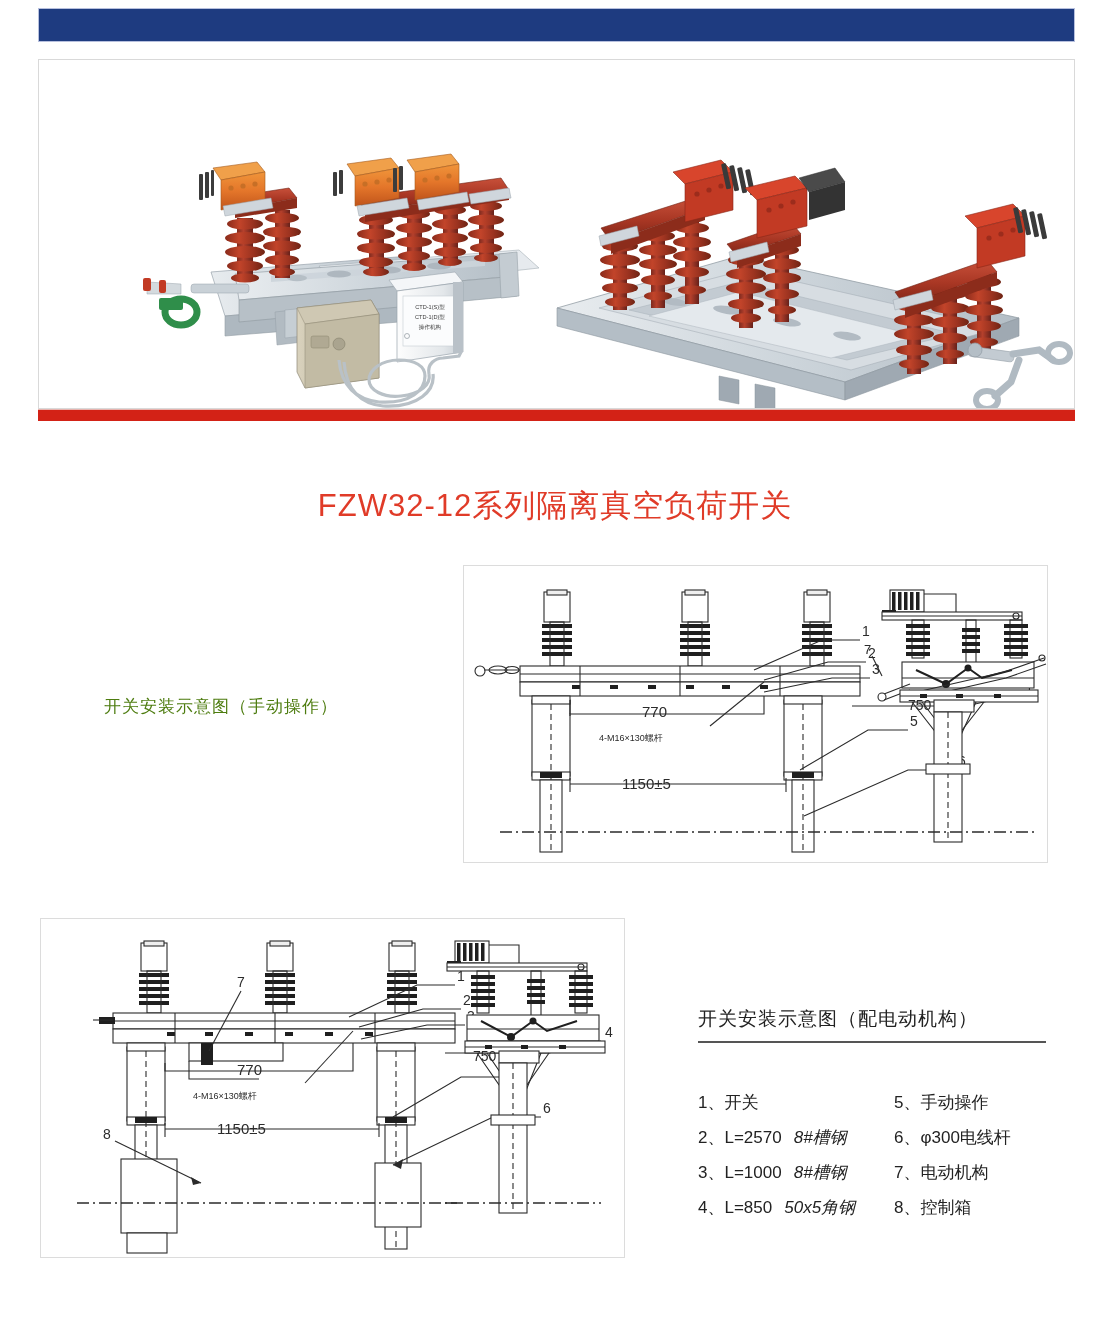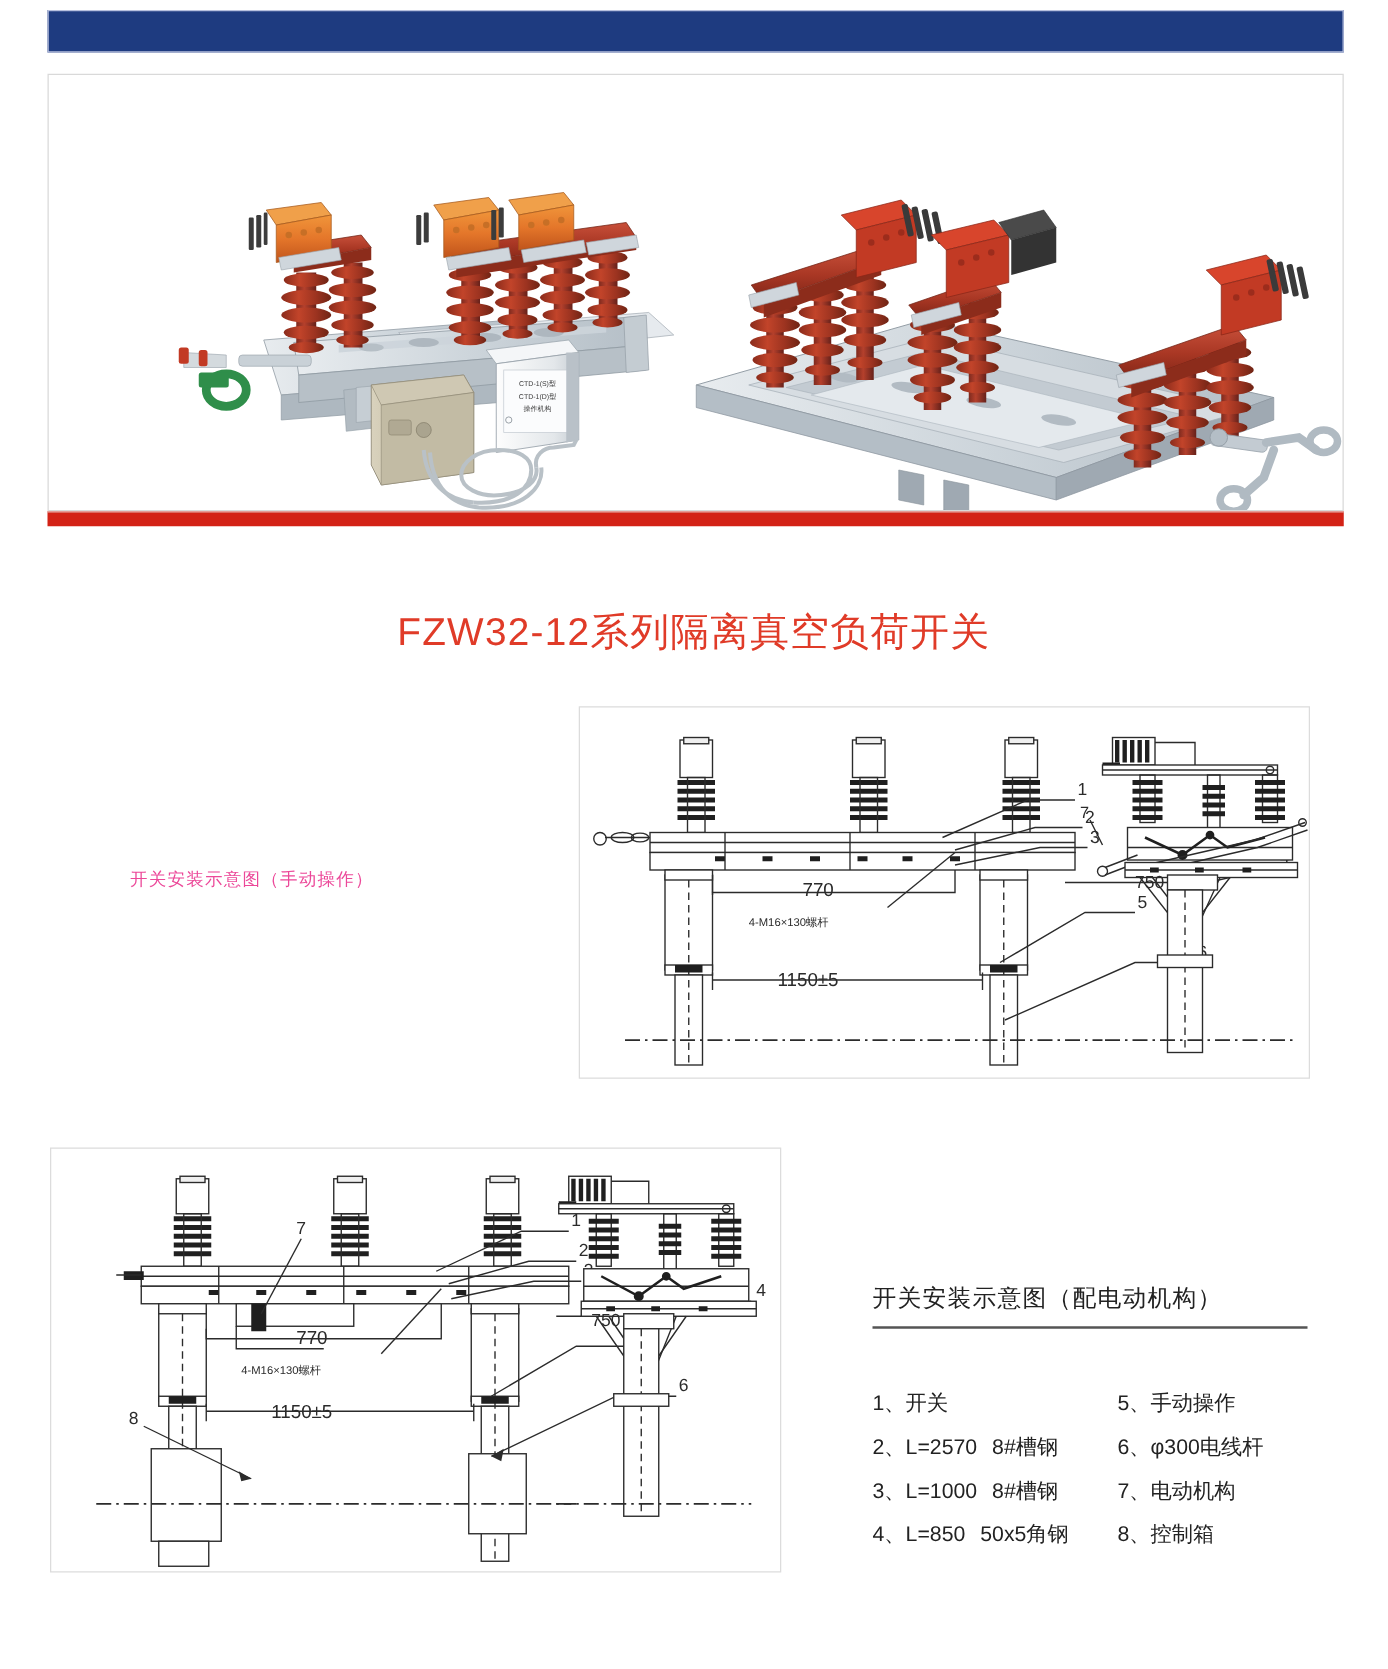--- a/index.html
+++ b/index.html
@@ -41,51 +41,50 @@
     color:#e03b28;
     font-size:31px;
     letter-spacing:1px;
     font-weight:400;
     white-space:nowrap;
   }
 
   
   .caption-manual{
     position:absolute;left:104px;top:695px;
-    font-size:14px;color:#ec4899;letter-spacing:1px;white-space:nowrap;
+    font-size:17px;color:#4d7c0f;letter-spacing:1px;white-space:nowrap;
   }
 
   
   .diagram-frame{
     position:absolute;border:1px solid #dcdcdc;background:#fff;
     box-sizing:border-box;overflow:hidden;
   }
   #diagram-1{left:463px;top:565px;width:585px;height:298px;}
   #diagram-2{left:40px;top:918px;width:585px;height:340px;}
 
   
   .legend{
     position:absolute;left:698px;top:1006px;width:352px;
   }
   .legend-title{
     font-size:19px;color:#222;letter-spacing:1px;white-space:nowrap;
     padding-bottom:9px;
-    margin-top:20px;
   }
   .legend-rule{height:2px;background:#555;width:348px;margin-bottom:12px;}
   .legend-grid{
     display:grid;grid-template-columns:196px 156px;
     row-gap:12px;
     margin-top:48px;
   }
   .legend-item{
     font-size:17px;color:#222;white-space:nowrap;letter-spacing:0px;
   }
   .legend-item .num{display:inline-block;}
-  .legend-item .spec{display:inline-block;margin-left:12px;}
+  .legend-item .spec{display:inline-block;margin-left:12px;font-style:italic;}
 
   
   svg{display:block;}
   text{font-family:"Liberation Sans","DejaVu Sans",sans-serif;}
 </style>
 </head>
 <body>
 
 <div class="page">
 

